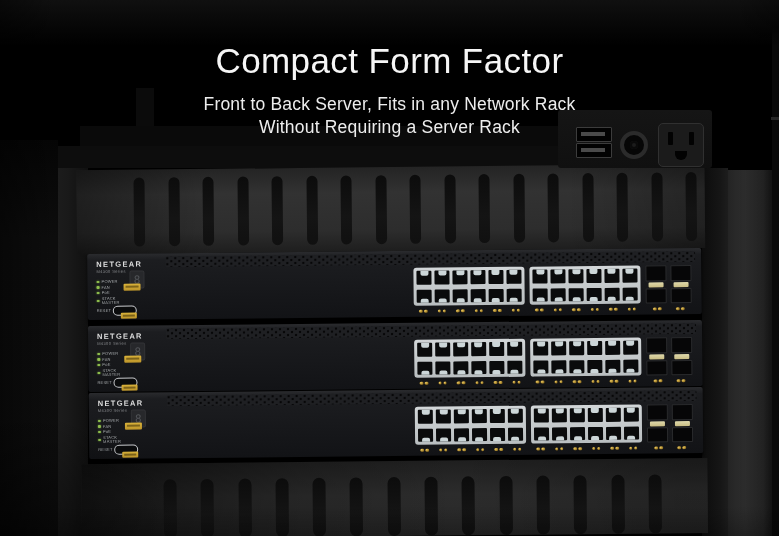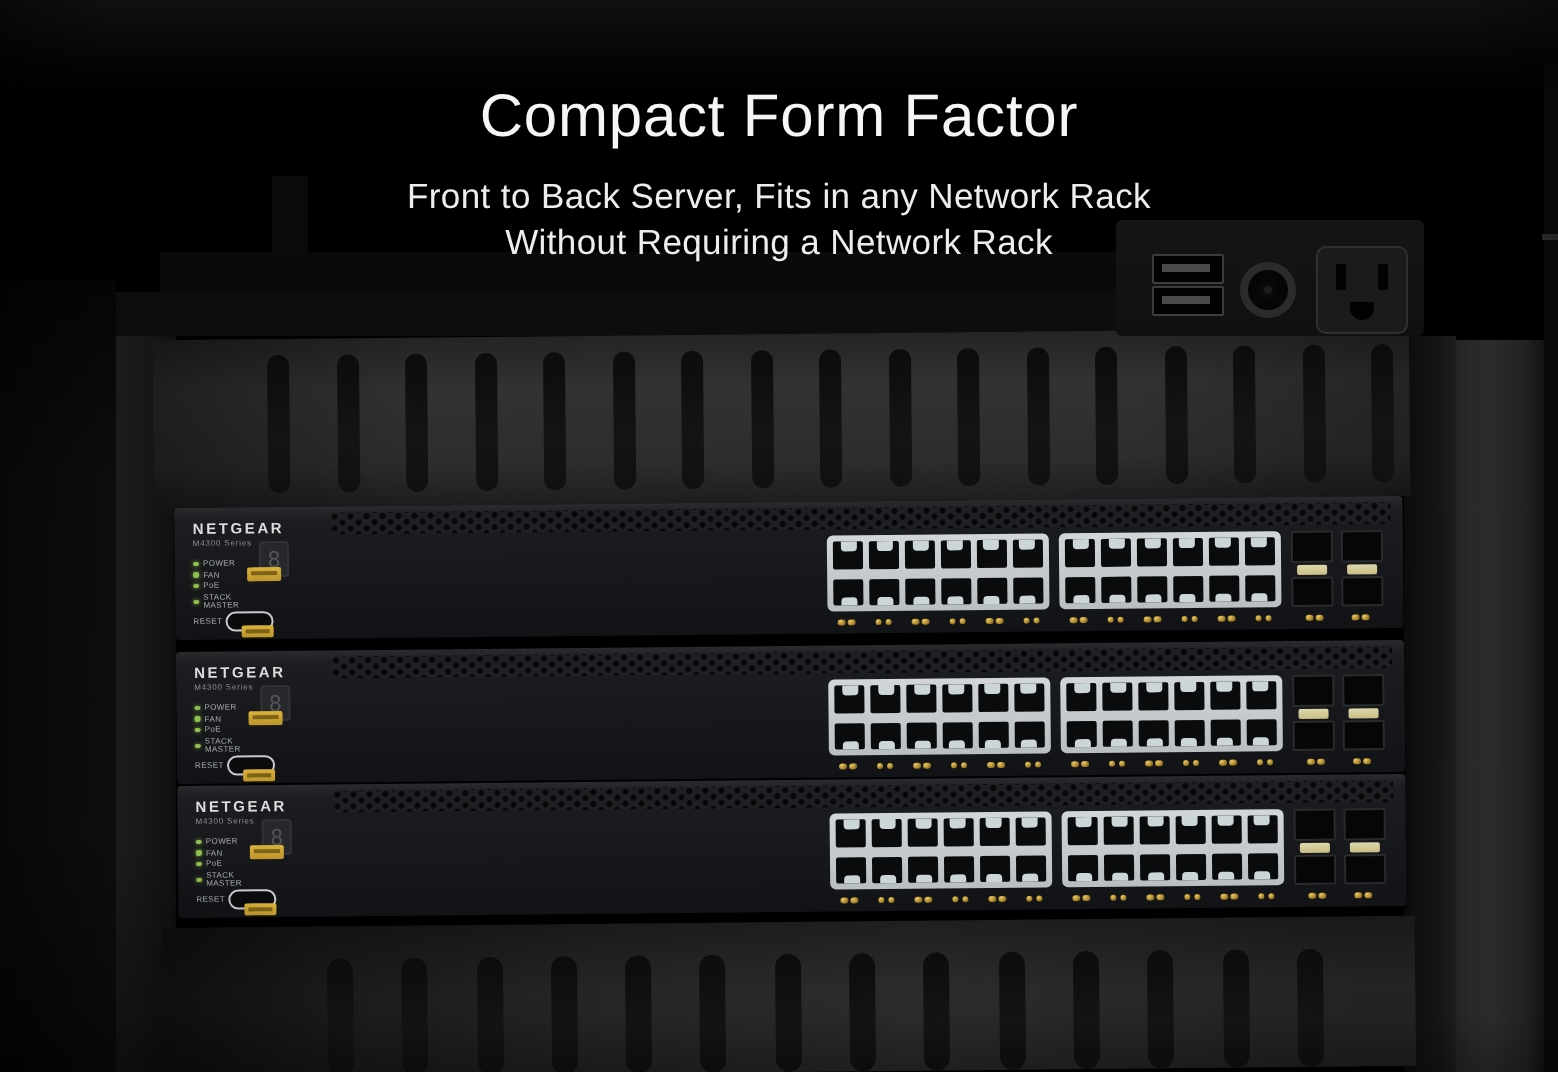--- a/index.html
+++ b/index.html
@@ -6,21 +6,21 @@
   .stage{
     position:relative;width:779px;height:536px;overflow:hidden;
     background:#000;font-family:"Liberation Sans",sans-serif;
     -webkit-font-smoothing:antialiased;
   }
   
   .top-glow{position:absolute;left:0;top:0;width:100%;height:46px;
     background:linear-gradient(180deg,#101010 0%,#060606 60%,transparent 100%);z-index:1;}
   .headline{position:absolute;left:0;top:42px;width:100%;text-align:center;z-index:6;}
   .headline h1{
-    margin:0 0 12px 0;font-size:30px;font-weight:300;letter-spacing:.4px;
+    margin:0 0 12px 0;font-size:35px;font-weight:300;letter-spacing:.4px;
     color:#f6f6f6;line-height:1.1;}
   .headline p{margin:0;font-size:17.5px;font-weight:300;color:#ededed;line-height:1.32;letter-spacing:.2px;}
   
   .faint-beam{position:absolute;left:80px;top:126px;width:560px;height:26px;background:#0a0a0a;}
   .faint-post{position:absolute;left:136px;top:88px;width:18px;height:66px;background:#0b0b0b;}
   
   .left-zone{position:absolute;left:0;top:140px;width:58px;height:396px;
     background:linear-gradient(180deg,#050505,#0d0d0d 25%,#0e0e0e);}
   .left-rail{position:absolute;left:58px;top:156px;width:30px;height:380px;
     background:linear-gradient(90deg,#1c1c1c 0,#191919 35%,#101010 100%);}
@@ -130,21 +130,21 @@
 
 <div class="stage">
 
   <div class="top-glow"></div>
   <div class="faint-post"></div>
   <div class="faint-beam"></div>
 
   <div class="headline">
     <h1>Compact Form Factor</h1>
     <p>Front to Back Server, Fits in any Network Rack</p>
-    <p>Without Requiring a Network Rack</p>
+    <p>Without Requiring a Server Rack</p>
   </div>
 
   <div class="left-zone"></div>
   <div class="left-rail"></div>
   <div class="top-beam"></div>
   <div class="right-channel"></div>
   <div class="right-post"></div>
   <div class="right-edge"></div>
 
   <div class="pdu">

